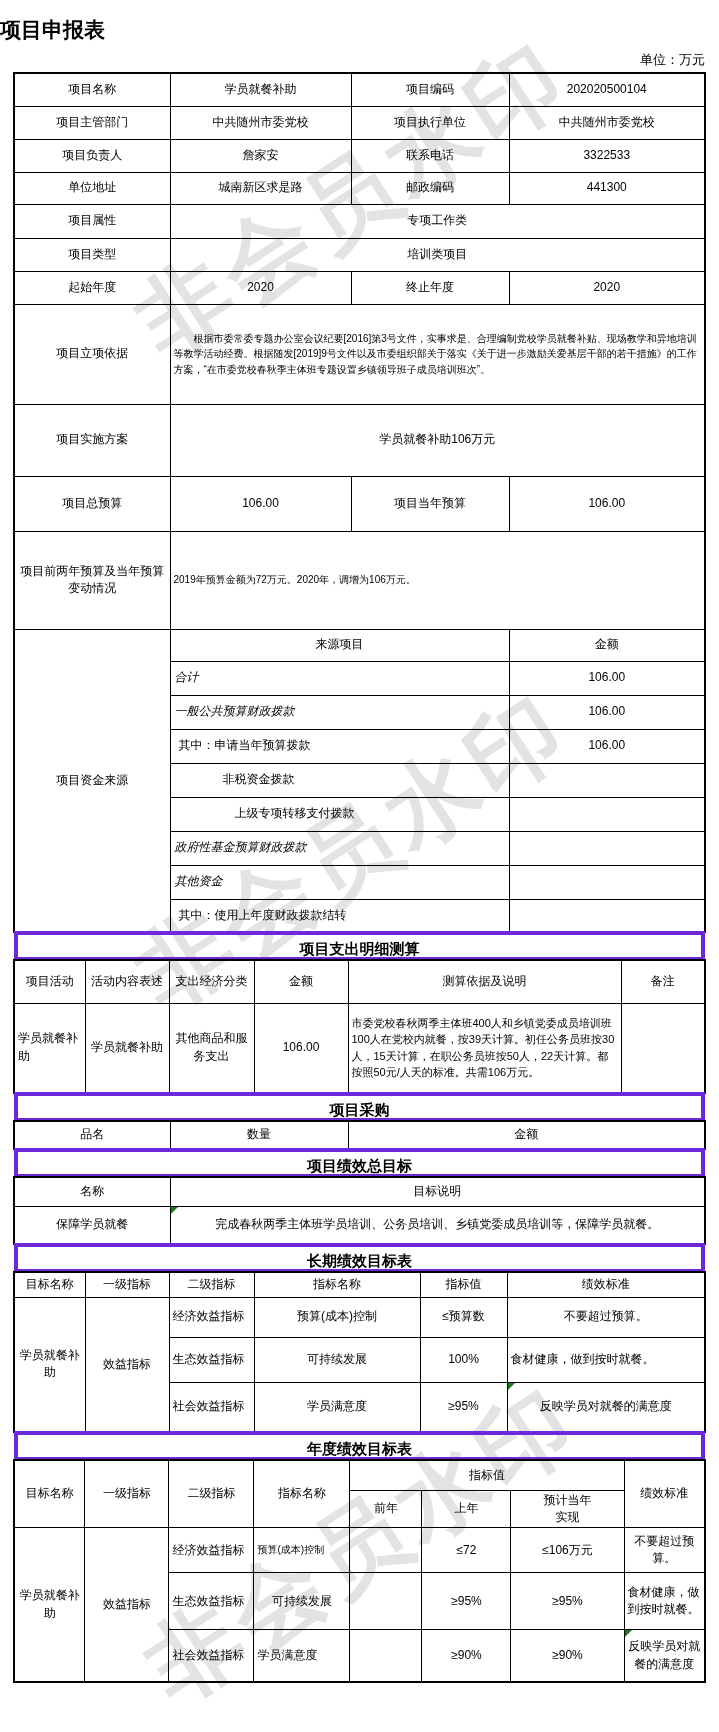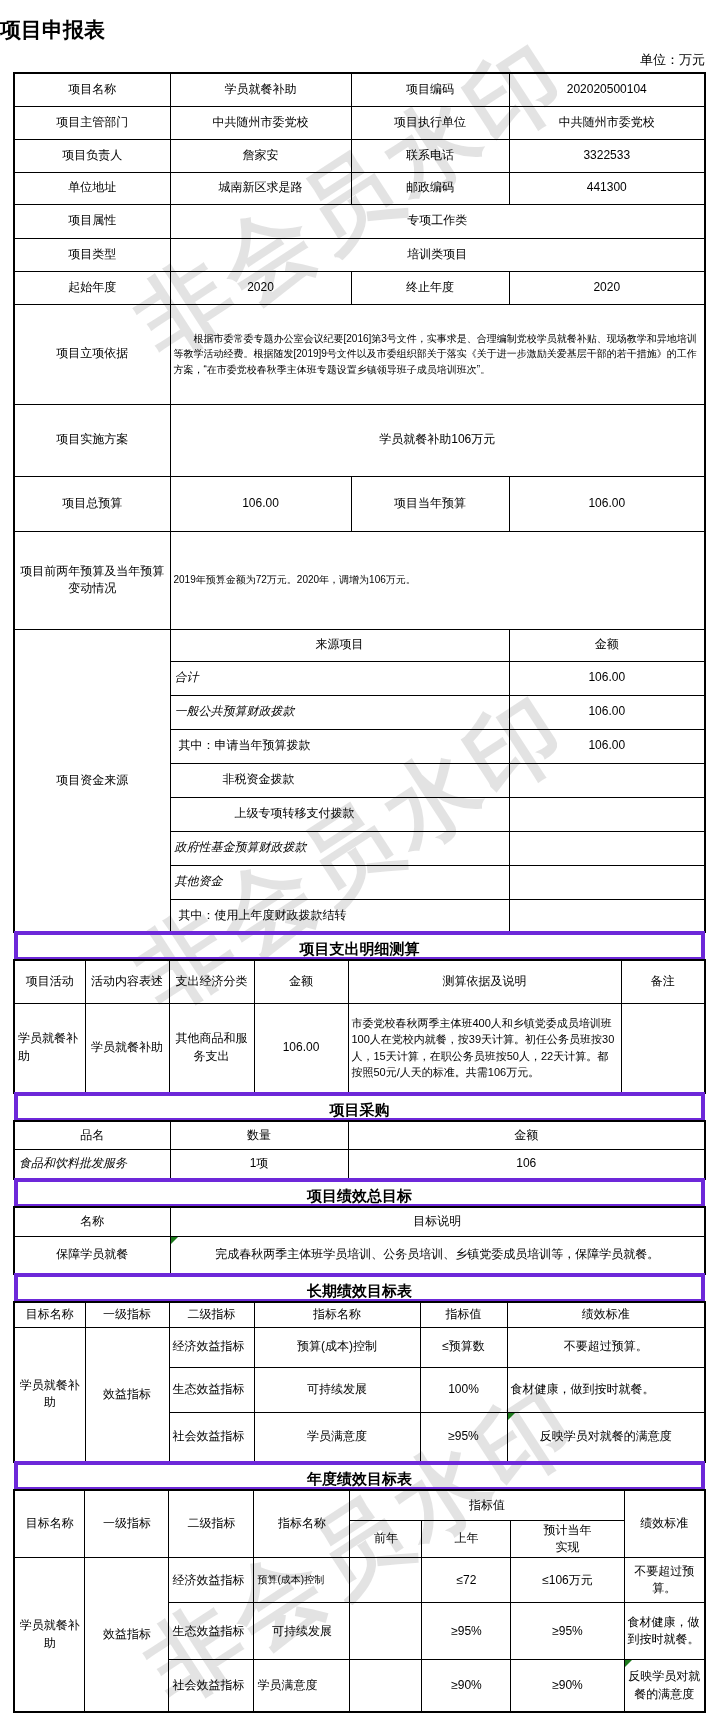--- a/index.html
+++ b/index.html
@@ -201,25 +201,20 @@
         <col style="width:156px">
         <col style="width:178px">
         <col style="width:357px">
       </colgroup>
     <tbody>
         <tr style="height:28px">
       <td>品名</td>
       <td>数量</td>
       <td>金额</td>
     </tr>
-    <tr style="height:30px">
-      <td class="left ind-a">食品和饮料批发服务</td>
-      <td>1项</td>
-      <td>106</td>
-    </tr>
   </tbody>
     </table>
 
   <div class="sec-title">项目绩效总目标</div>
   <table>
     <colgroup>
         <col style="width:156px">
         <col style="width:535px">
       </colgroup>
     <tbody>

